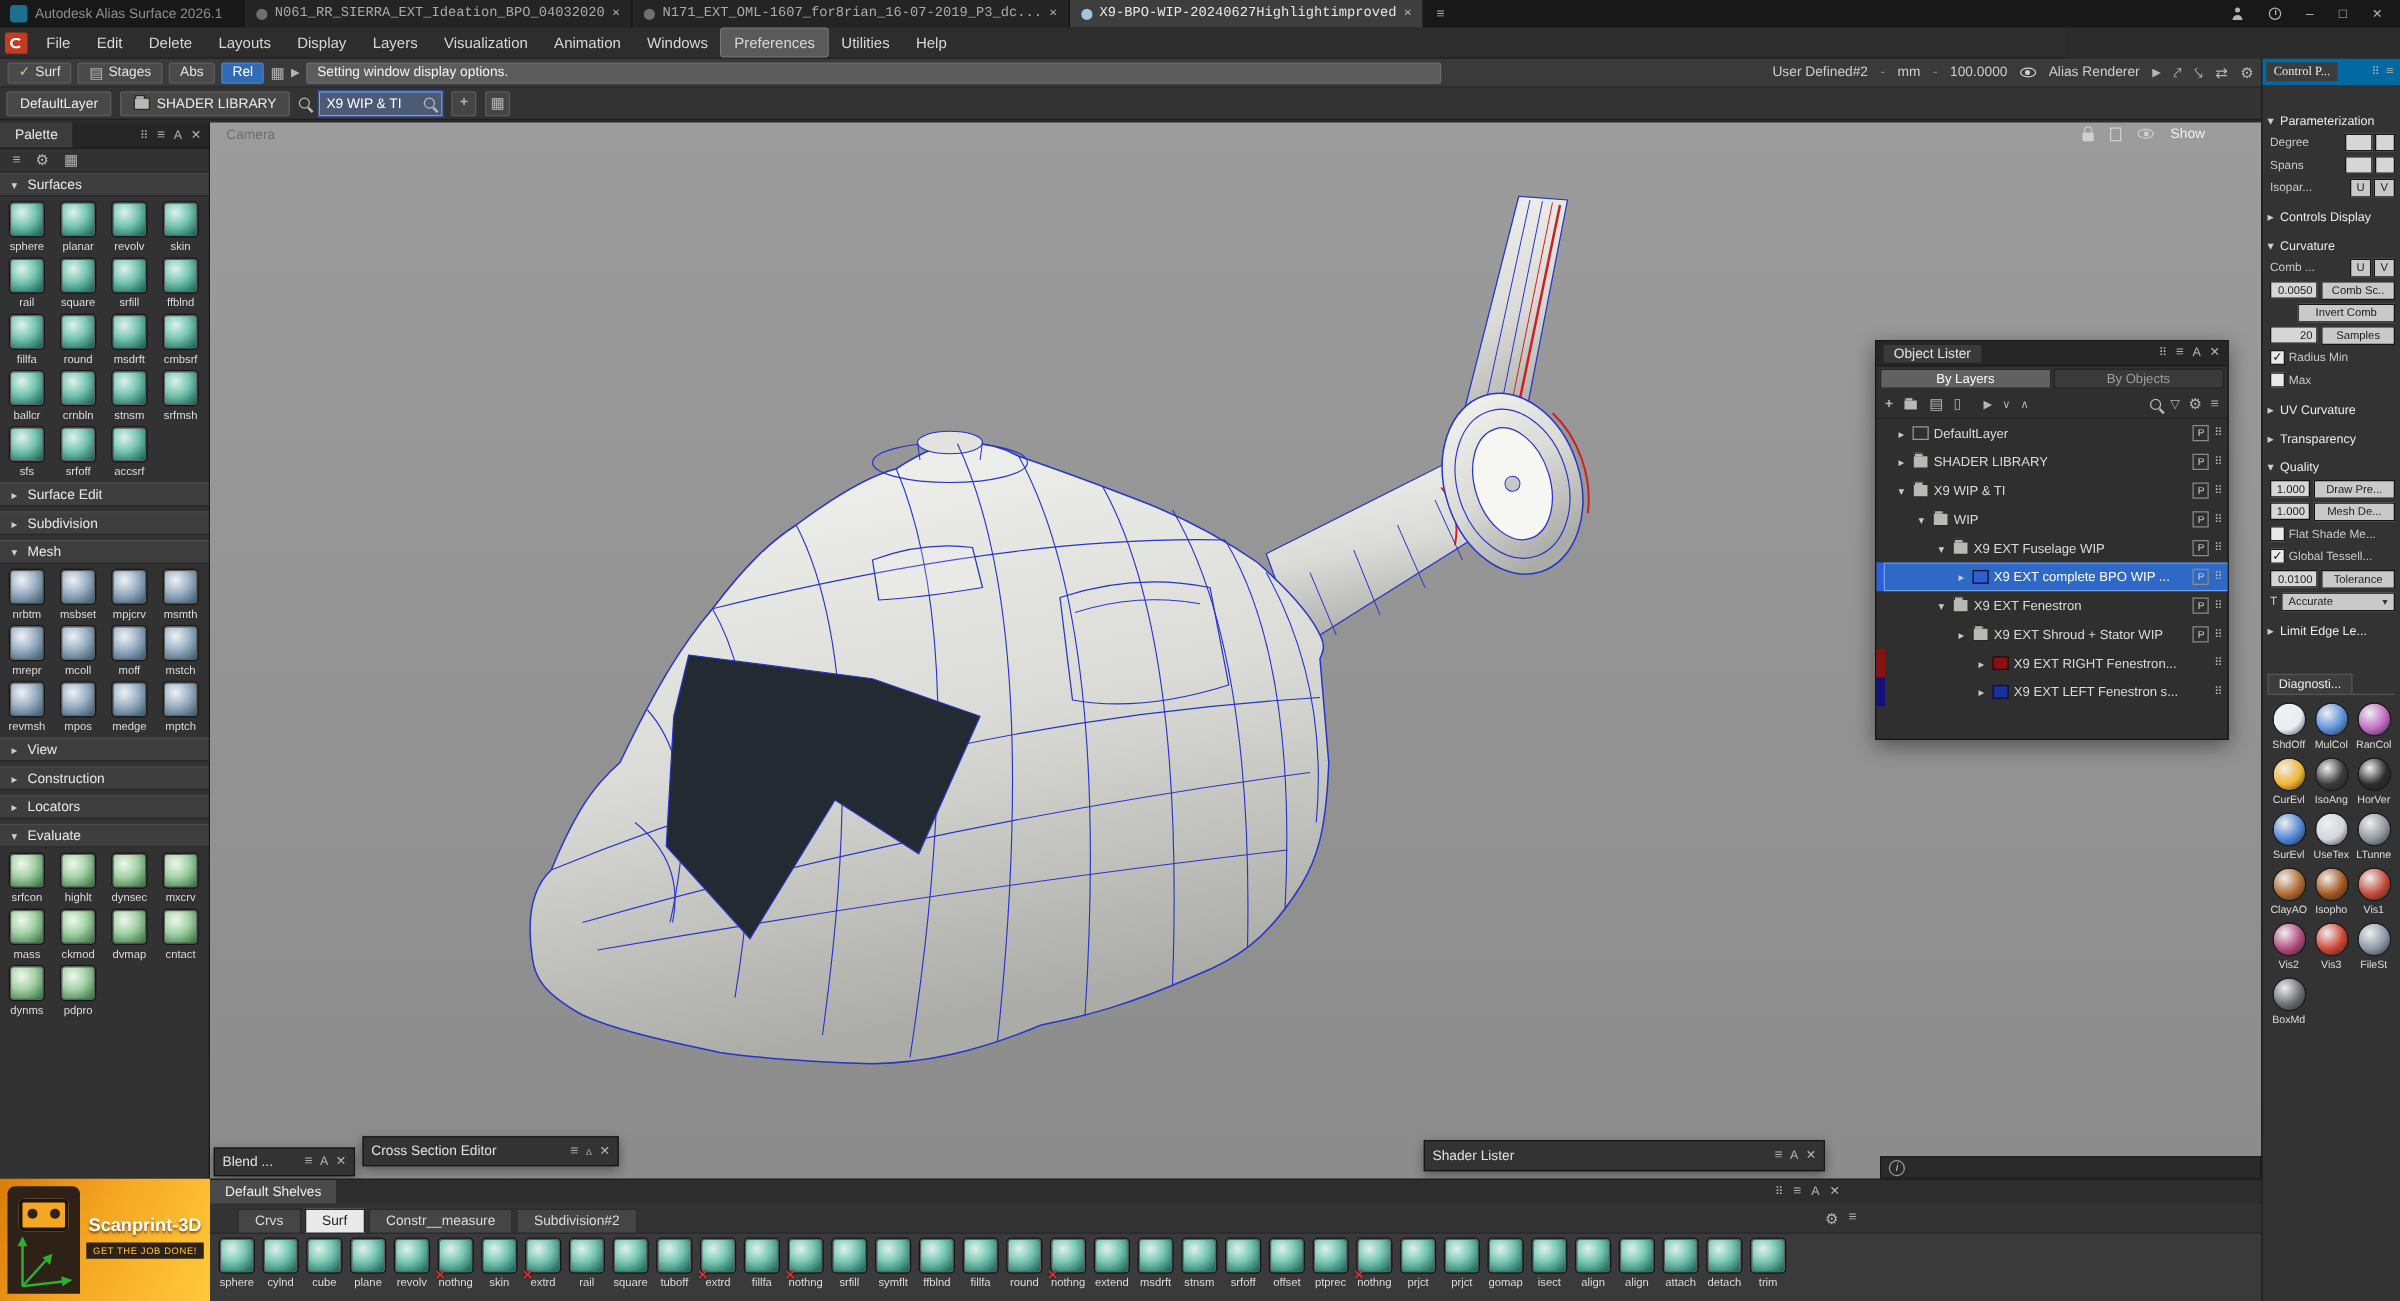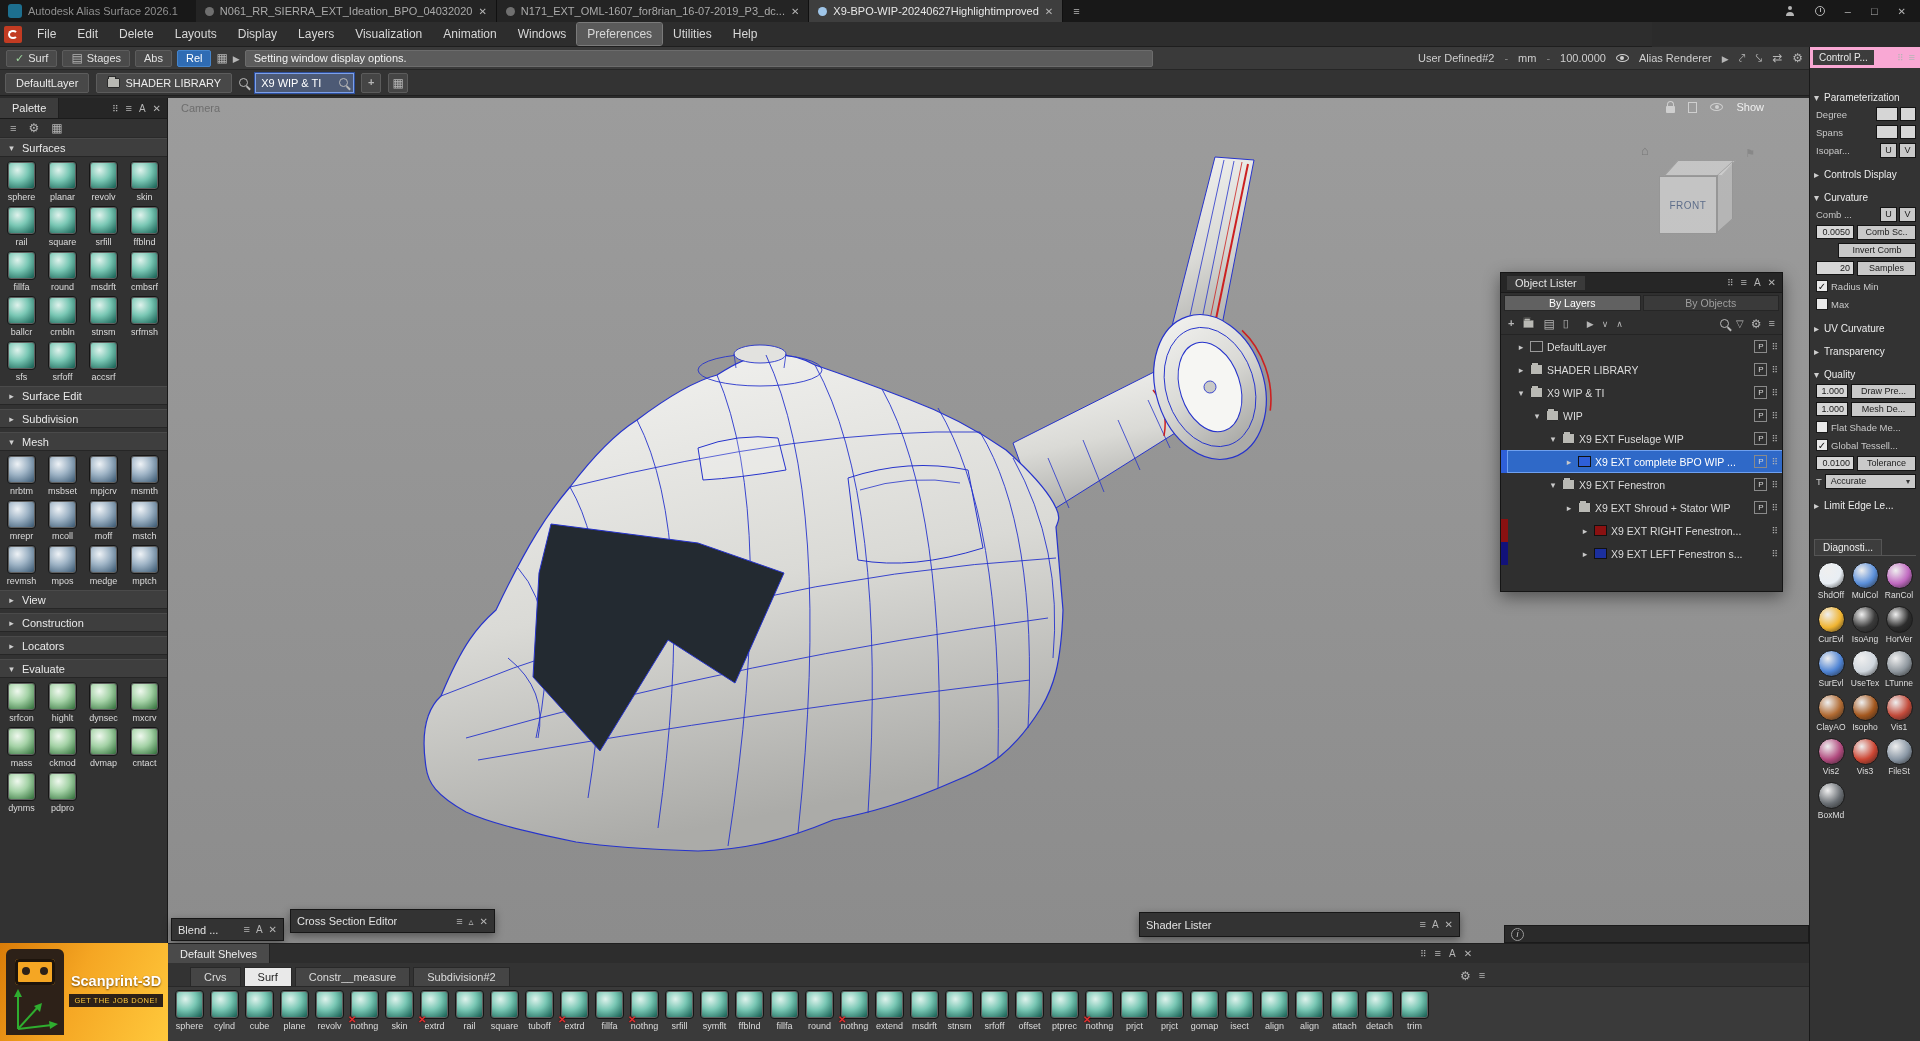--- a/index.html
+++ b/index.html
@@ -44,21 +44,21 @@
   .ic-clock::after{ content:""; position:absolute; width:1px; height:4px; background:#b5b5b5; left:4px; top:1px; }
   .ic-info { width:13px; height:13px; border:1px solid #9a9a9a; border-radius:50%; color:#c5c5c5; font-size:9px; display:inline-flex; align-items:center; justify-content:center; font-style:italic; }
   .ic-info::before{ content:"i"; }
   .ic-folder { width:13px; height:10px; background:#b9b9b4; border:1px solid #2a2a2a; position:relative; display:inline-block; border-radius:1px; }
   .ic-folder::before{ content:""; position:absolute; top:-3px; left:0; width:6px; height:2px; background:#b9b9b4; border:1px solid #2a2a2a; border-bottom:none; }
 
   
   .titlebar { position:absolute; left:0; top:0; width:1920px; height:22px; background:#181818; display:flex; align-items:stretch; }
   .app-logo { width:14px; height:14px; background:#1d6f8f; border-radius:3px; margin:4px 6px 0 8px; flex:none; }
   .app-title { display:flex; align-items:center; color:#8f8f8f; font-size:11px; padding-right:18px; white-space:nowrap; }
-  .doc-tab { display:flex; align-items:center; gap:6px; padding:0 9px; background:#242424; border-right:1px solid #101010; color:#aaa; font-size:11px; white-space:nowrap; }
+  .doc-tab { display:flex; align-items:center; gap:6px; padding:0 9px; background:#242424; border-right:1px solid #101010; color:#aaa; font-size:11px; white-space:nowrap;font-family:Liberation Mono, monospace; }
   .doc-tab.active { background:#3e3e3e; color:#e8e8e8; }
   .doc-dot { width:9px; height:9px; border-radius:50%; background:#6f6f6f; flex:none; }
   .doc-tab.active .doc-dot { background:#9fc5e8; }
   .titlebar-right { margin-left:auto; display:flex; align-items:center; gap:20px; padding-right:14px; }
   .tab-menu-btn { display:flex; align-items:center; padding:0 10px; }
 
   
   .menubar { position:absolute; left:0; top:22px; width:1652px; height:25px; background:#2d2d2d; display:flex; align-items:center; gap:1px; padding-left:4px; border-bottom:1px solid #1e1e1e; }
   .menu-logo { width:18px; height:17px; background:#c23b22; border-radius:2px; margin-right:4px; position:relative; flex:none; }
   .menu-logo::after{ content:""; position:absolute; inset:4px; border:2px solid #fff; border-radius:50%; border-right-color:transparent; }
@@ -131,21 +131,21 @@
   .ol-ic[data-icon="folder"]::before { content:""; position:absolute; top:-3px; left:0; width:6px; height:2px; background:#b9b9b4; border:1px solid #2a2a2a; border-bottom:none; }
   .ol-ic[data-icon="layer"] { border:1px solid #9a9a9a; background:transparent; }
   .ol-ic[data-icon="swatch"] { background:var(--sw,#888); border:1px solid #111; }
   .ol-label { white-space:nowrap; overflow:hidden; text-overflow:ellipsis; font-size:10.5px; }
   .ol-badges { margin-left:auto; display:flex; align-items:center; gap:4px; flex:none; }
   .ol-p { min-width:13px; height:13px; border:1px solid #8a8a8a; font-size:8px; display:flex; align-items:center; justify-content:center; color:#d5d5d5; }
   .ol-p:empty { display:none; }
 
   
   .control-dock { position:absolute; left:1809px; top:47px; width:111px; height:994px; background:#333; border-left:1px solid #191919; display:flex; flex-direction:column; }
-  .cd-titlebar { height:21px; background:#f9a8d4; display:flex; align-items:center; padding:0 3px; flex:none; }
+  .cd-titlebar { height:21px; background:#0369a1; display:flex; align-items:center; padding:0 3px; flex:none;font-family:Liberation Serif, serif; }
   .cd-title { background:#3c3c3c; padding:2px 6px; font-size:10px; color:#e9e9e9; white-space:nowrap; }
   .cd-title-icons { margin-left:auto; display:flex; gap:5px; padding-right:2px; }
   .cd-body { flex:1; padding:14px 4px 2px; display:flex; flex-direction:column; overflow:hidden; }
   .cd-header { display:flex; align-items:center; gap:5px; color:#ececec; font-size:10px; height:16px; margin-top:7px; }
   .cd-row { display:flex; align-items:center; gap:3px; height:18px; padding-left:2px; }
   .cd-label { color:#c9c9c9; font-size:9.5px; white-space:nowrap; }
   .cd-field { background:#d6d6d6; color:#1c1c1c; border:1px solid #141414; height:14px; font-size:9px; display:inline-flex; align-items:center; justify-content:flex-end; padding:0 3px; }
   .cd-btn { background:#c9c9c9; color:#1c1c1c; border:1px solid #141414; height:15px; font-size:9px; display:inline-flex; align-items:center; justify-content:center; padding:0 4px; white-space:nowrap; }
   .cd-check { width:12px; height:12px; background:#e9e9e9; border:1px solid #1a1a1a; color:#111; font-size:10px; display:inline-flex; align-items:center; justify-content:center; flex:none; }
   .cd-check.on::before { content:"✓"; }
@@ -678,27 +678,20 @@
 
     <span class="vp-camera">Camera</span>
 
     <div class="vp-top-icons">
       <span class="ic-lock"></span>
       <span class="ic-page"></span>
       <span class="ic-eye"></span>
       <span class="vp-show">Show</span>
     </div>
 
-    <div class="viewcube">
-      <span class="gi gi-home vc-home"></span>
-      <span class="gi gi-flag vc-flag"></span>
-      <div class="vc-top"></div>
-      <div class="vc-right"></div>
-      <div class="vc-front">FRONT</div>
-    </div>
   </div>
 
   <div class="object-lister">
     <div class="ol-titlebar">
       <span class="ol-title">Object Lister</span>
       <span class="ol-title-icons">
         <span class="gi gi-grip"></span>
         <span class="gi gi-menu"></span>
         <span class="gi gi-a"></span>
         <span class="gi gi-close"></span>

